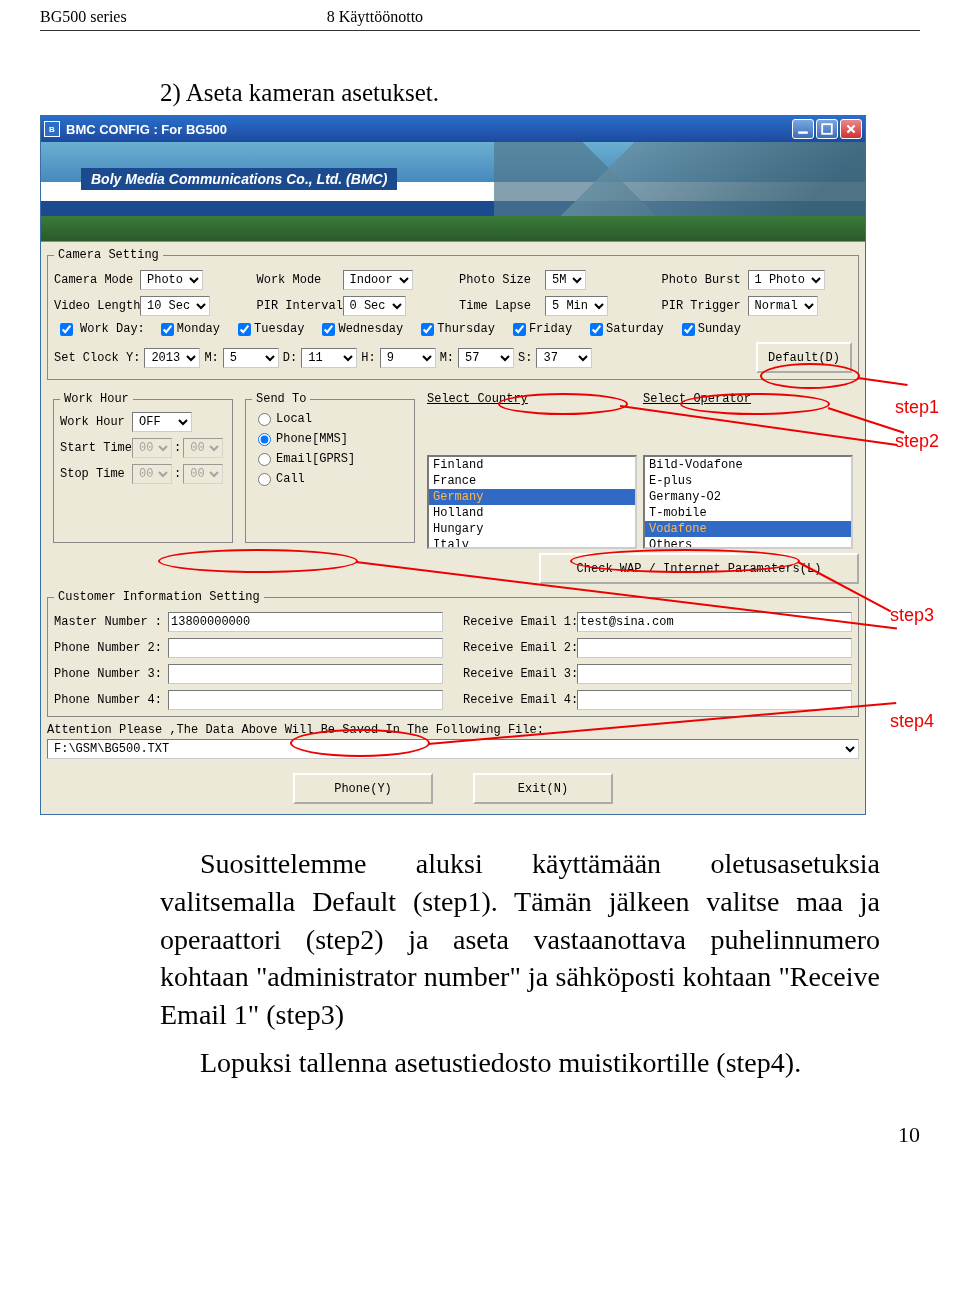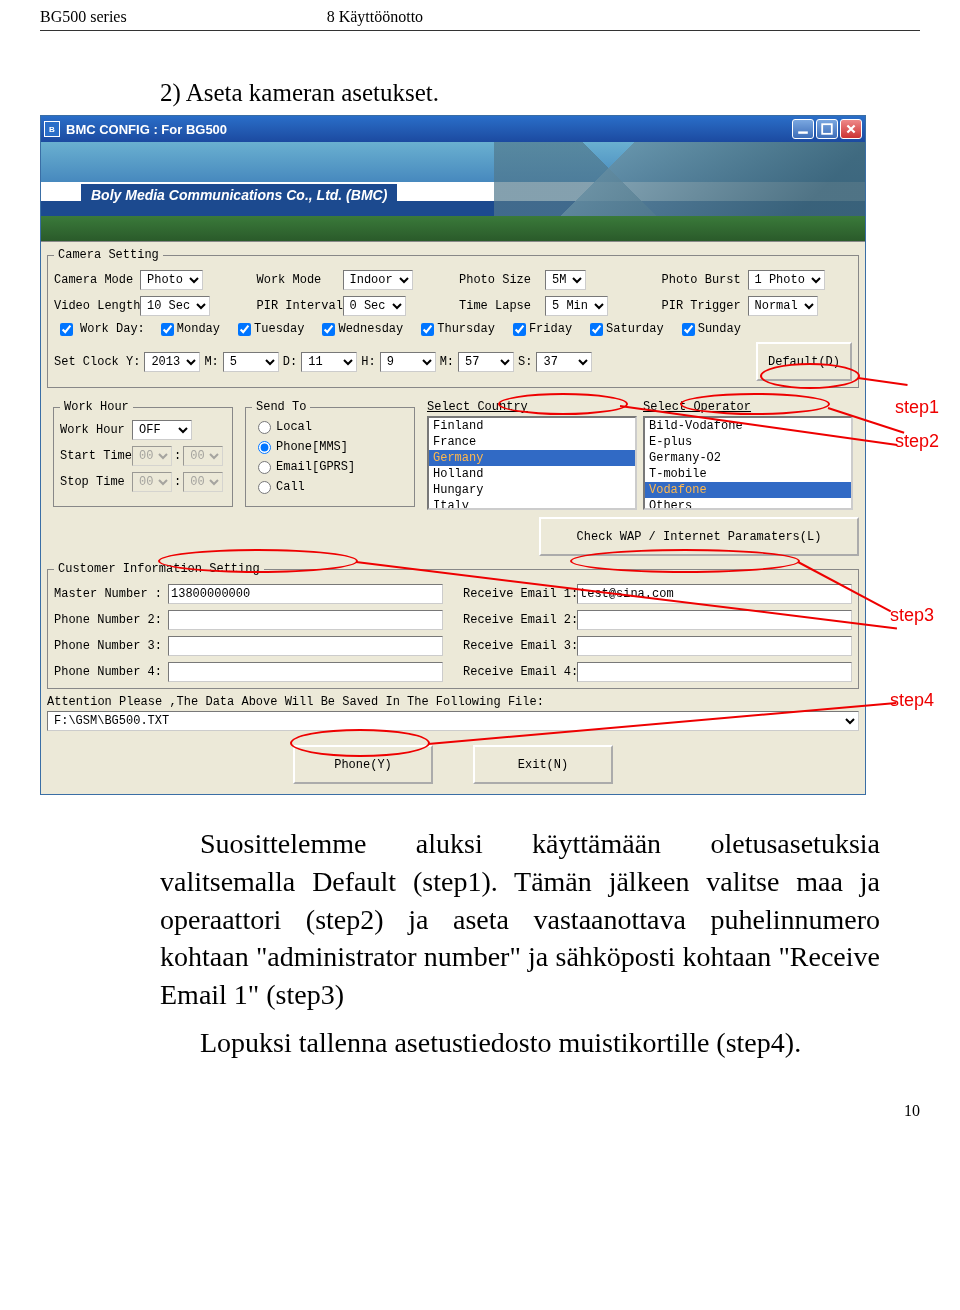--- a/index.html
+++ b/index.html
@@ -81,21 +81,21 @@
     background:
       linear-gradient(135deg, transparent 30%, rgba(100,140,160,0.8) 30%, rgba(60,100,120,0.9) 80%),
       linear-gradient(45deg, rgba(80,120,140,0.7) 40%, transparent 40%);
   }
   .banner-trees {
     position: absolute; bottom: 0; left: 0; right: 0; height: 25px;
     background: linear-gradient(to top, #2a5a2a, #3a7a3a);
   }
   .banner-text {
     position: absolute;
-    left: 40px; top: 42px;
+    left: 40px; top: 26px;
     background: #1c4a8f;
     color: #fff;
     font-style: italic;
     font-size: 14px;
     padding: 3px 10px;
     font-weight: bold;
   }
 
   fieldset {
     border: 1px solid #888;
@@ -141,27 +141,27 @@
 
   .clock-row { display: flex; align-items: center; gap: 4px; }
   .clock-row select { width: 56px; }
 
   .winbutton {
     background: #ece9d8;
     border: 2px outset #fff;
     font-family: 'Courier New', monospace;
     font-size: 12px;
     padding: 2px 10px;
-    height: 39px;
+    height: 31px;
   }
 
   .mid-section { display: flex; gap: 0; margin: 0 6px; }
   .work-hour-box { width: 180px; border: 1px solid #888; padding: 6px; }
   .send-to-box { width: 170px; border: 1px solid #888; padding: 6px; }
-  .listbox-wrap { flex: 1; display: flex; flex-direction: column; }
+  .listbox-wrap { flex: 1; display: flex; flex-direction: column; gap: 47px; }
   .listbox-label { font-family: 'Courier New', monospace; font-size: 12px; margin-bottom: 2px; padding-top: 0; text-decoration: underline; }
   .listbox {
     background: #fff;
     border: 2px inset #ccc;
     font-family: 'Courier New', monospace;
     font-size: 12px;
     height: 94px;
     overflow-y: scroll;
   }
   .listbox-item { padding: 1px 4px; }
@@ -203,21 +203,21 @@
   }
 
   .body-text {
     font-family: Georgia, serif;
     font-size: 28px;
     margin: 30px 40px 10px 120px;
     text-align: justify;
     line-height: 1.35;
   }
   .body-text.indent { text-indent: 40px; }
-  .pageno { text-align: right; margin-top: 40px; font-size: 16px; }
+  .pageno { text-align: right; margin-top: 40px; font-size: 22px; }
 
   .lists-row { display: flex; gap: 6px; }
 </style>
 </head>
 <body>
 
 <div class="page-header">
   <span>BG500 series</span>
   <span>8 Käyttöönotto</span>
 </div>
@@ -478,20 +478,20 @@
   <div class="step-label" style="left:855px; top:316px;">step2</div>
 
   <div class="anno-ellipse" style="left:118px; top:434px; width:200px; height:24px;"></div>
   <div class="anno-ellipse" style="left:530px; top:434px; width:230px; height:24px;"></div>
   <div class="anno-line" style="left:316px; top:446px; width:545px; transform: rotate(7deg);"></div>
   <div class="anno-line" style="left:758px; top:446px; width:105px; transform: rotate(28deg);"></div>
   <div class="step-label" style="left:850px; top:490px;">step3</div>
 
   <div class="anno-ellipse" style="left:250px; top:614px; width:140px; height:28px;"></div>
   <div class="anno-line" style="left:388px; top:628px; width:470px; transform: rotate(-5deg);"></div>
-  <div class="step-label" style="left:850px; top:575px;">step4</div>
+  <div class="step-label" style="left:850px; top:596px;">step4</div>
 
 </div>
 
 <p class="body-text indent">Suosittelemme aluksi käyttämään oletusasetuksia valitsemalla Default (step1). Tämän jälkeen valitse maa ja operaattori (step2) ja aseta vastaanottava puhelinnumero kohtaan "administrator number" ja sähköposti kohtaan "Receive Email 1" (step3)</p>
 <p class="body-text" style="margin-top:0;text-indent:40px">Lopuksi tallenna asetustiedosto muistikortille (step4).</p>
 
 <div class="pageno">10</div>
 
 </body></html>

